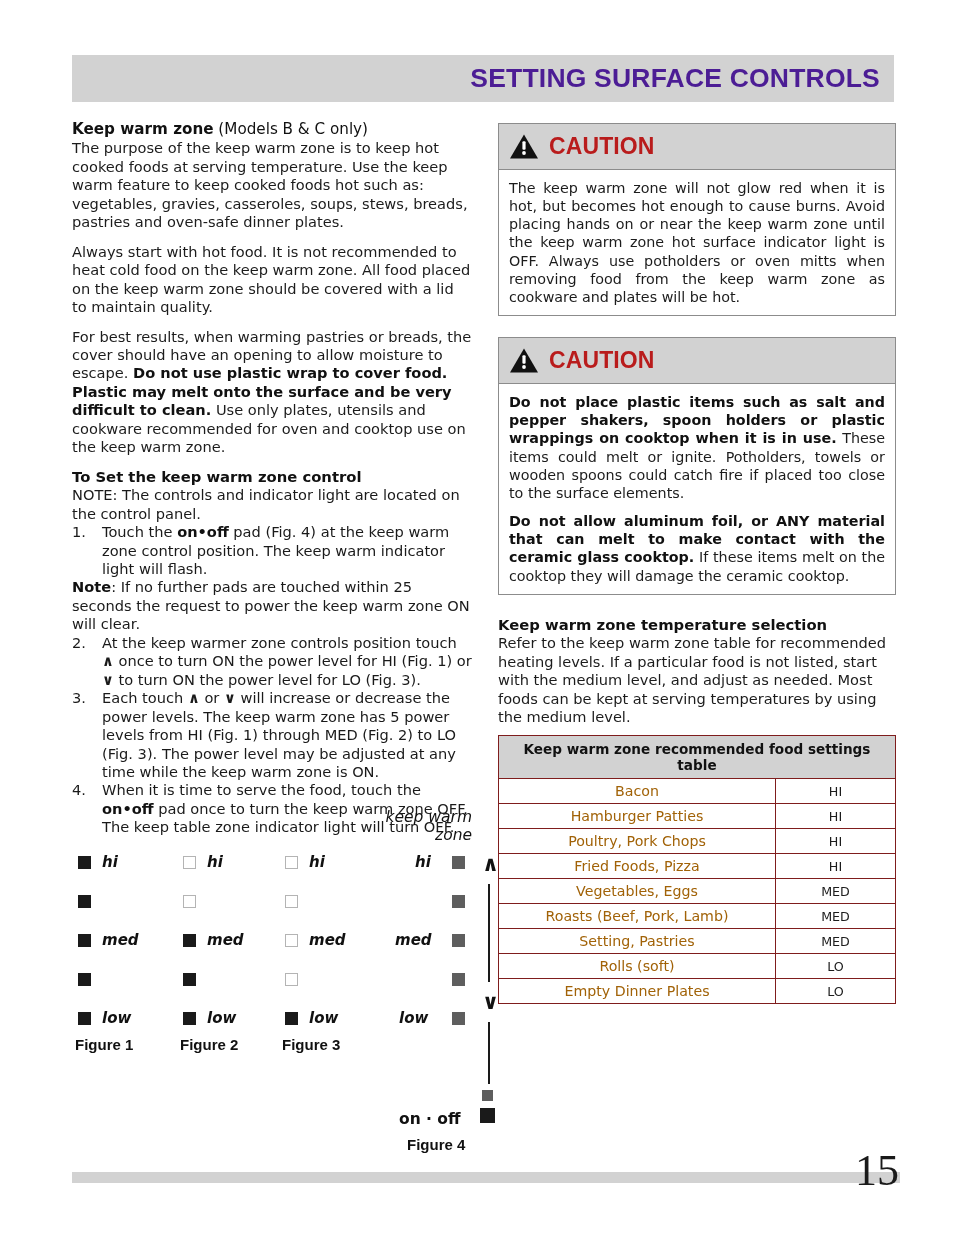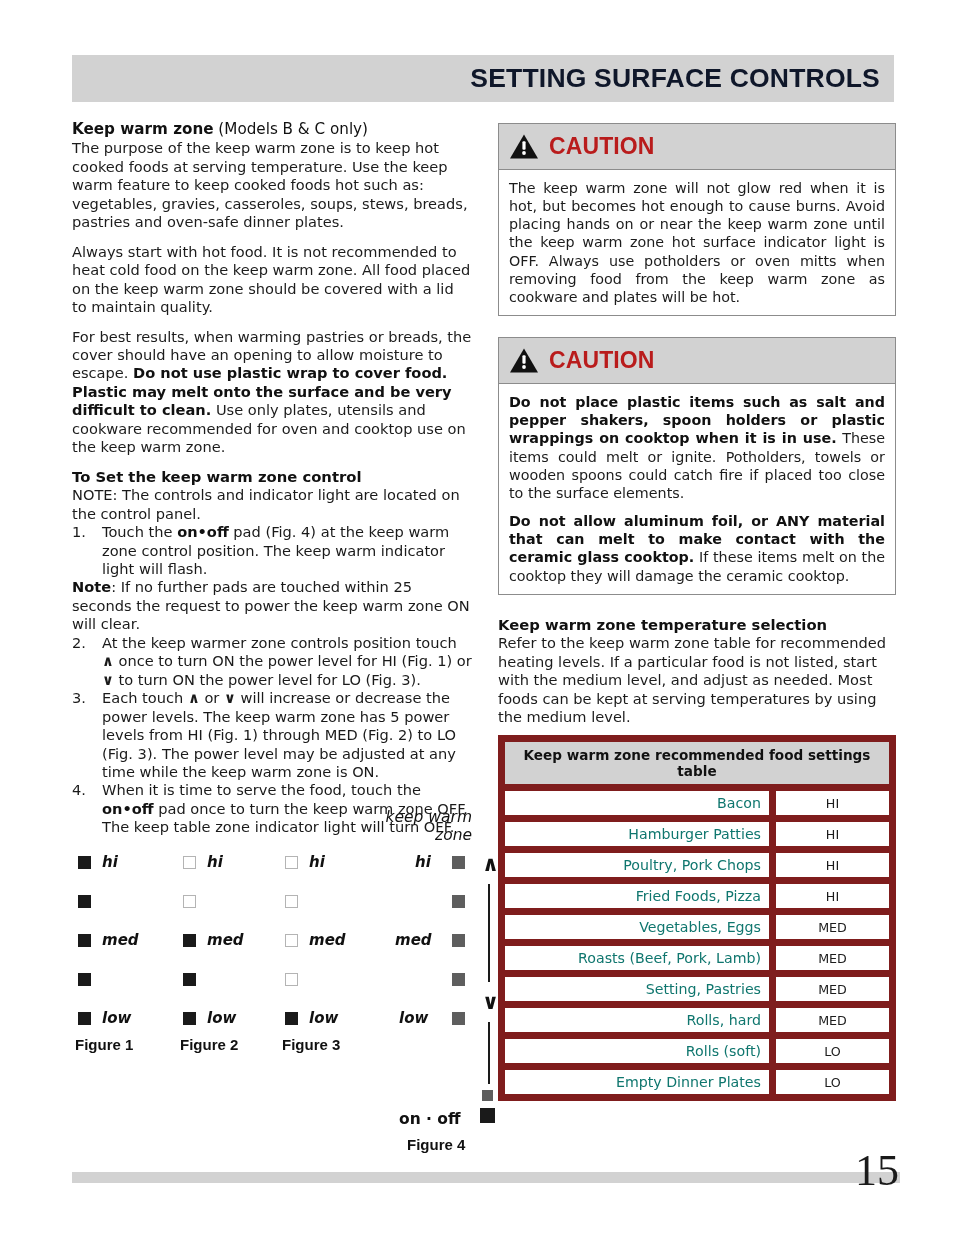--- a/index.html
+++ b/index.html
@@ -16,21 +16,21 @@
     position: absolute; left: 72px; top: 55px;
     width: 822px; height: 47px;
     background: #d2d2d2;
     display: flex; align-items: center; justify-content: flex-end;
   }
   .header-title {
     font-family: "Liberation Sans", sans-serif;
     font-weight: bold;
     font-size: 26.5px;
     letter-spacing: 0.2px;
-    color: #0f172a;
+    color: #4c1d95;
     padding-right: 14px;
     white-space: nowrap;
   }
 
   
   .col-left {
     position: absolute; left: 72px; top: 120px;
     width: 400px;
   }
   .col-right {
@@ -111,41 +111,41 @@
   .caution-body p:last-child { margin-bottom: 0; }
 
   
   .kw-table {
     border-collapse: collapse;
     width: 398px;
     margin-top: 9px;
     font-size: 13.6px;
   }
   .kw-table th, .kw-table td {
-    border: 7px solid #7f1d1d;
+    border: 1px solid #7f1d1d;
     padding: 4px 8px;
   }
   .kw-title-row th {
     background: #d2d2d2;
     text-align: center;
     font-weight: bold;
     font-size: 13.6px;
     color: #111;
     padding: 5px 4px;
   }
   .kw-head-row th {
     background: #ffffff;
     font-weight: bold;
     font-size: 14.6px;
     color: #111;
     padding: 5px 8px;
   }
   .kw-head-row th.left { text-align: left; }
   .kw-head-row th.right { text-align: center; }
-  .kw-table td.item { text-align: right; font-size: 14.2px; color: #0f766e; }
+  .kw-table td.item { text-align: center; font-size: 14.2px; color: #a16207; }
   .kw-table td.set  { text-align: center; font-size: 12.7px; color: #1c1c1c; width: 120px; }
 
   
   .figures {
     position: absolute; left: 72px; top: 808px;
     width: 412px; height: 320px;
   }
   .fig-col { position: absolute; top: 40px; }
   .sq {
     position: absolute;
@@ -314,24 +314,20 @@
           </tr>
         <tr>
             <td class="item">Roasts (Beef, Pork, Lamb)</td>
             <td class="set">MED</td>
           </tr>
         <tr>
             <td class="item">Setting, Pastries</td>
             <td class="set">MED</td>
           </tr>
         <tr>
-            <td class="item">Rolls, hard</td>
-            <td class="set">MED</td>
-          </tr>
-        <tr>
             <td class="item">Rolls (soft)</td>
             <td class="set">LO</td>
           </tr>
         <tr>
             <td class="item">Empty Dinner Plates</td>
             <td class="set">LO</td>
           </tr>
       </tbody>
     </table>
   </div>

